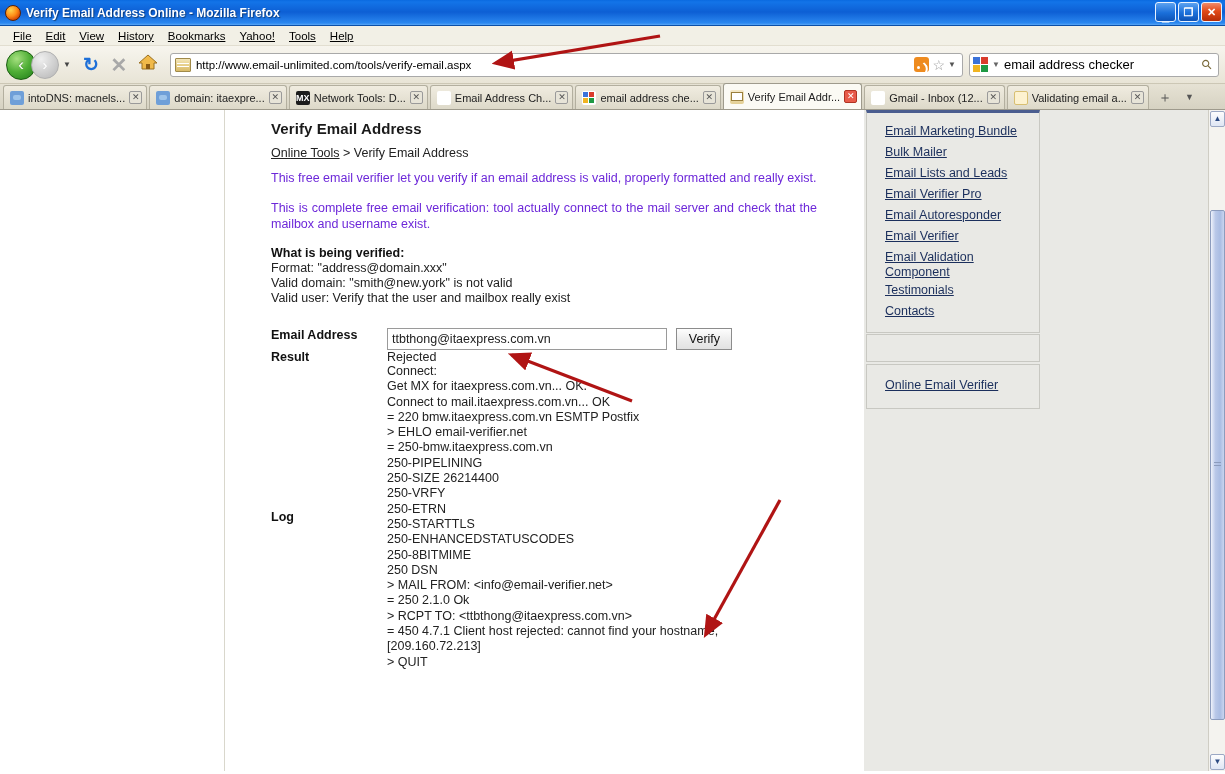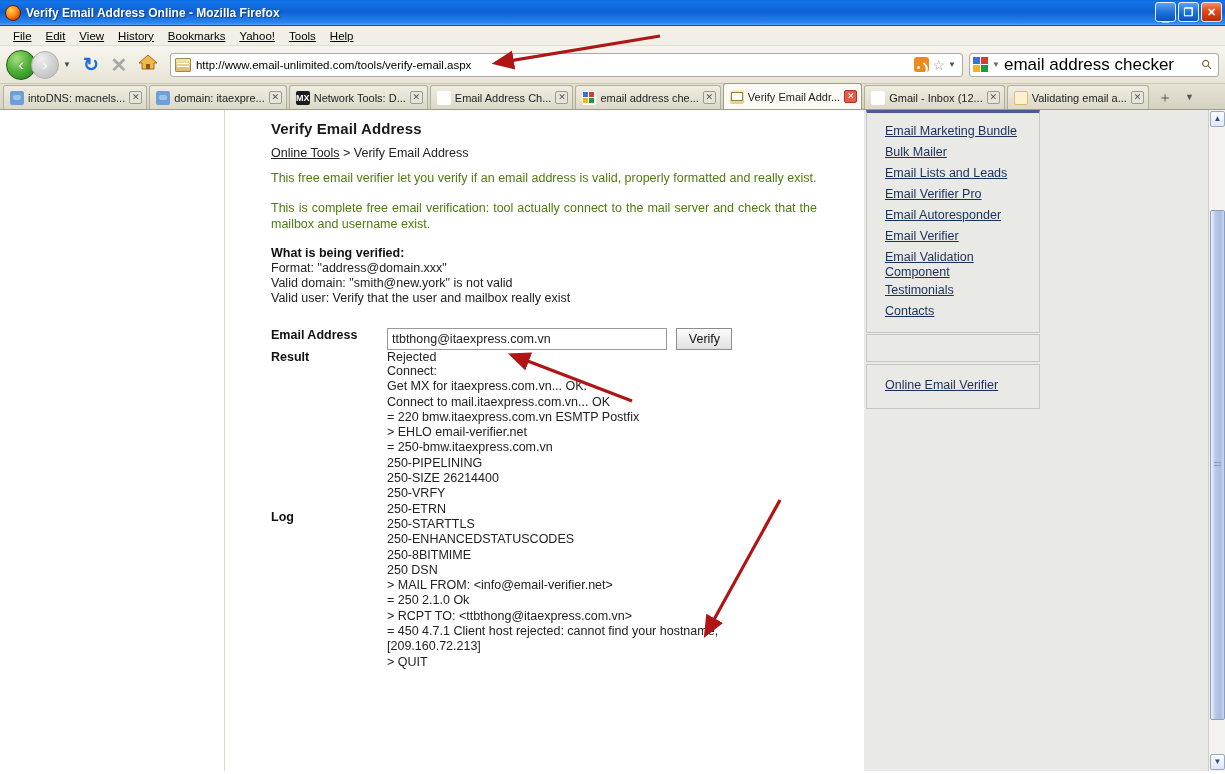--- a/index.html
+++ b/index.html
@@ -142,21 +142,21 @@
   .g-icon {
     width: 17px; height: 16px; flex: none; position: relative;
     background: #fff;
   }
   .g-icon i { position: absolute; display: block; width: 7px; height: 7px; }
   .g-icon .b { background: #3b72d9; left: 0; top: 0; }
   .g-icon .r { background: #d93b2b; left: 8px; top: 0; }
   .g-icon .y { background: #f0b422; left: 0; top: 8px; }
   .g-icon .g { background: #1e9943; left: 8px; top: 8px; }
   #searchbar .s-drop { font-size: 8px; color: #666; margin: 0 4px 0 2px; flex: none; }
-  #searchbar .s-text { flex: 1 1 auto; font-size: 17px; color: #000; white-space: nowrap; overflow: hidden; }
+  #searchbar .s-text { flex: 1 1 auto; font-size: 13px; color: #000; white-space: nowrap; overflow: hidden; }
   #searchbar .mag { flex: none; font-size: 13px; color: #7a6a3a; margin-right: 3px; transform: rotate(-45deg); }
 
   
   #tabbar {
     height: 26px;
     background: linear-gradient(to bottom, #e6e2d4, #d6d2c2);
     display: flex; align-items: flex-end;
     border-bottom: 1px solid #9e9a8c;
     padding-left: 3px;
   }
@@ -256,21 +256,21 @@
   }
 
   
   h1#pagetitle {
     font-size: 15px; font-weight: bold; color: #1a1a1a;
     margin: 10px 0 9px 0; letter-spacing: .1px;
   }
   .breadcrumb { font-size: 12.5px; color: #222; margin-bottom: 10px; }
   .breadcrumb a { color: #222; text-decoration: underline; }
   p.intro {
-    font-size: 12.5px; color: #4d7c0f; line-height: 16px;
+    font-size: 12.5px; color: #6d28d9; line-height: 16px;
     margin: 0 1px 14px 0; text-align: justify;
   }
   .verify-head { font-size: 12.5px; font-weight: bold; color: #111; margin-bottom: 1px; }
   .verify-line { font-size: 12.5px; color: #222; line-height: 15px; }
 
   table.form-table { margin-top: 22px; border-collapse: collapse; width: 100%; }
   table.form-table td { vertical-align: top; padding: 0; }
   td.lbl {
     width: 116px; font-size: 12.5px; font-weight: bold; color: #111;
     padding-top: 4px;

